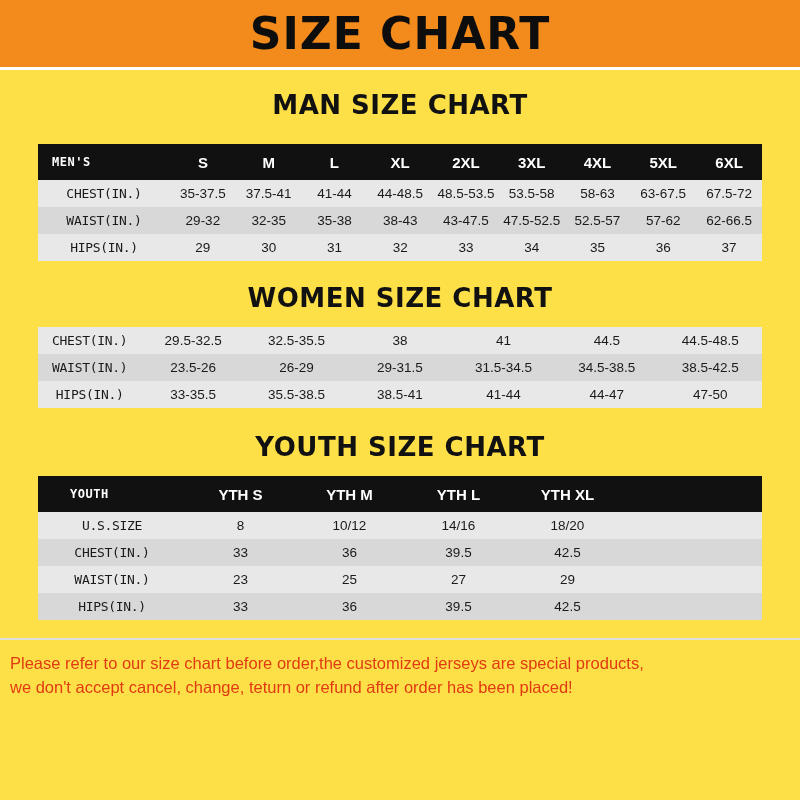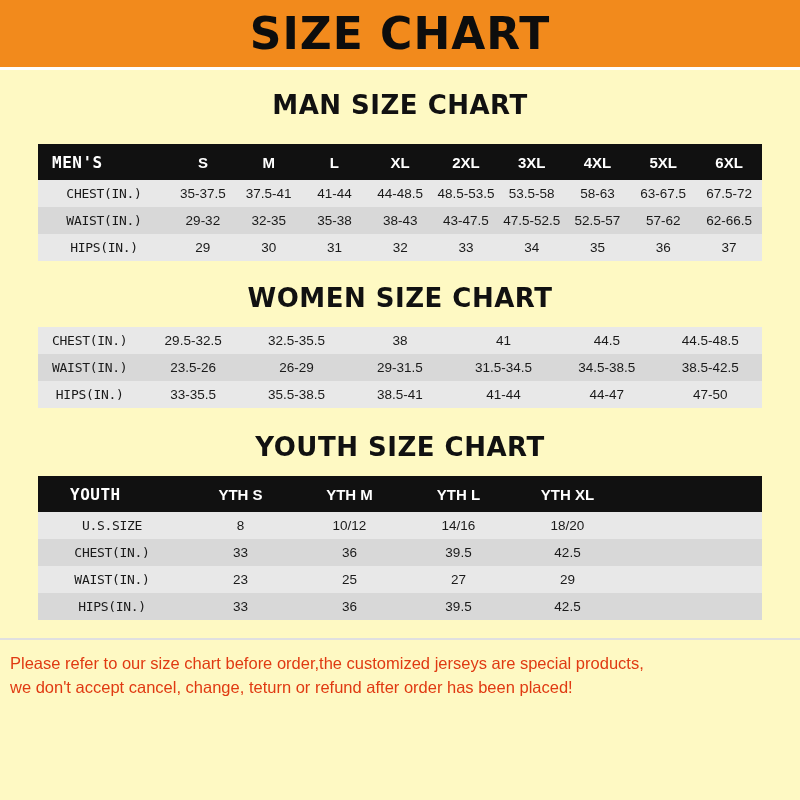--- a/index.html
+++ b/index.html
@@ -4,21 +4,21 @@
 <style>
   * { box-sizing: border-box; }
   html, body {
     margin: 0; padding: 0;
     width: 800px; height: 800px;
     background: #ffffff;
     font-family: "Liberation Sans", sans-serif;
   }
   .page {
     width: 800px; height: 800px;
-    background: #fef9c3;
+    background: #fde047;
     position: relative;
     overflow: hidden;
   }
   
   .header {
     height: 70px;
     background: #f28a1c;
     display: flex;
     align-items: center;
     justify-content: center;
@@ -58,21 +58,21 @@
     color: #ffffff;
     font-weight: bold;
     font-size: 15px;
     height: 36px;
     text-align: center;
     vertical-align: middle;
   }
   table.size-table tr.head-row td.corner {
     font-family: "DejaVu Sans Mono", monospace;
     font-weight: bold;
-    font-size: 16px;
+    font-size: 12px;
     text-align: left;
     padding-left: 14px;
     letter-spacing: 0.5px;
   }
   table.size-table tr.body-row td {
     height: 27px;
     text-align: center;
     vertical-align: middle;
     font-size: 13.5px;
     color: #1a1a1a;

